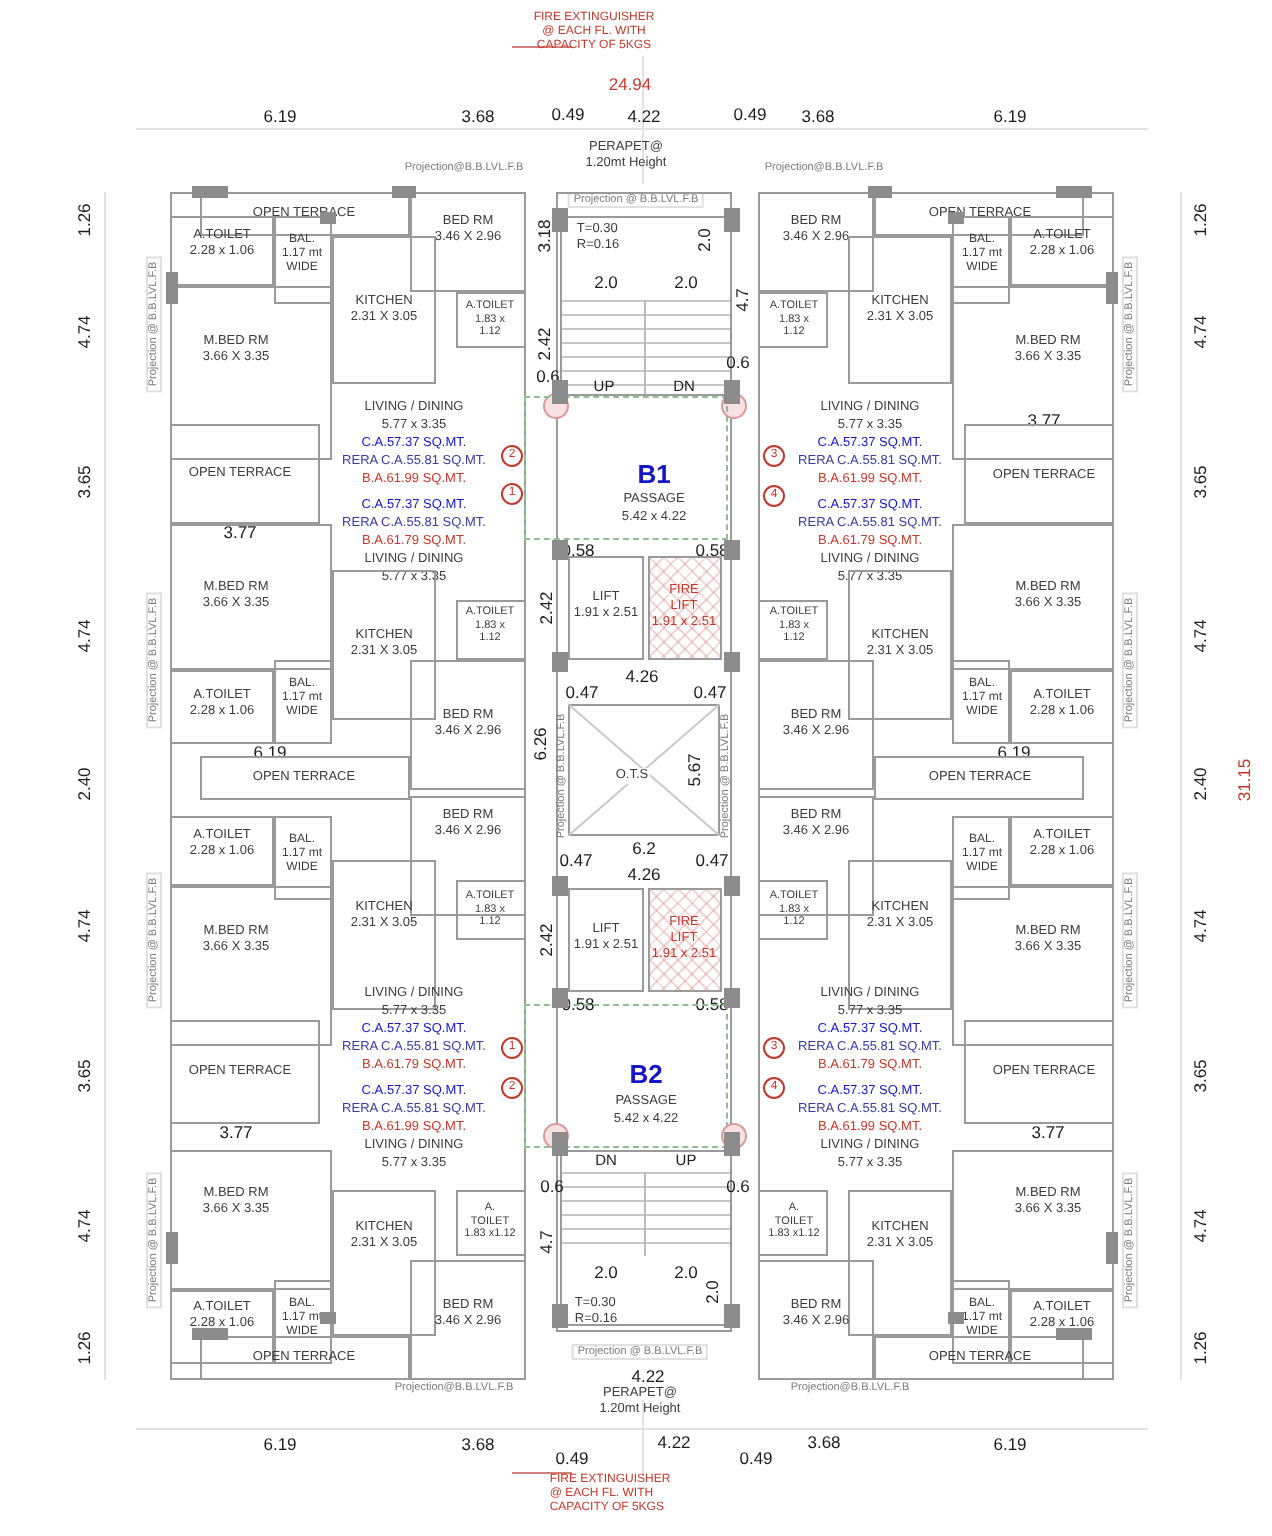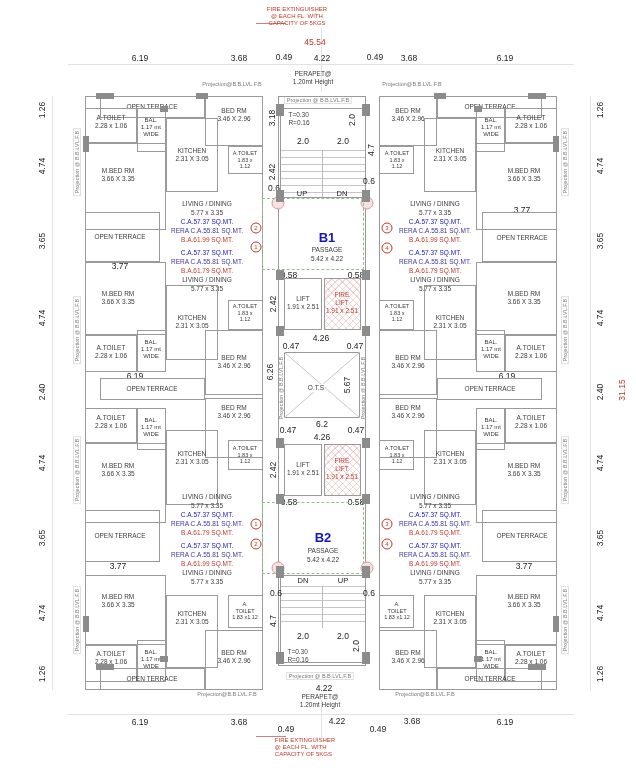--- a/index.html
+++ b/index.html
@@ -41,21 +41,21 @@
   <div class="hair" style="left:52px;top:96px;width:1px;height:594px"></div>
   <div class="hair" style="left:590px;top:96px;width:1px;height:594px"></div>
   <div class="hair" style="left:321px;top:28px;width:1px;height:64px"></div>
   <div class="hair" style="left:321px;top:700px;width:1px;height:38px"></div>
   <div class="redline" style="left:256px;top:23px;width:30px;height:1px"></div>
   <div class="redline" style="left:256px;top:736px;width:30px;height:1px"></div>
 
   <div class="L redT" style="left:297px;top:17px;font-size:6px">FIRE EXTINGUISHER
 @ EACH FL. WITH
 CAPACITY OF 5KGS</div>
-  <div class="D redT" style="left:315px;top:42px">45.54</div>
+  <div class="D redT" style="left:315px;top:42px">24.94</div>
   <div class="D" style="left:140px;top:58px">6.19</div>
   <div class="D" style="left:239px;top:58px">3.68</div>
   <div class="D" style="left:284px;top:57px">0.49</div>
   <div class="D" style="left:322px;top:58px">4.22</div>
   <div class="D" style="left:375px;top:57px">0.49</div>
   <div class="D" style="left:409px;top:58px">3.68</div>
   <div class="D" style="left:505px;top:58px">6.19</div>
   <div class="L" style="left:313px;top:78px">PERAPET@
 1.20mt Height</div>
   <div class="P" style="left:232px;top:84px">Projection@B.B.LVL.F.B</div>

